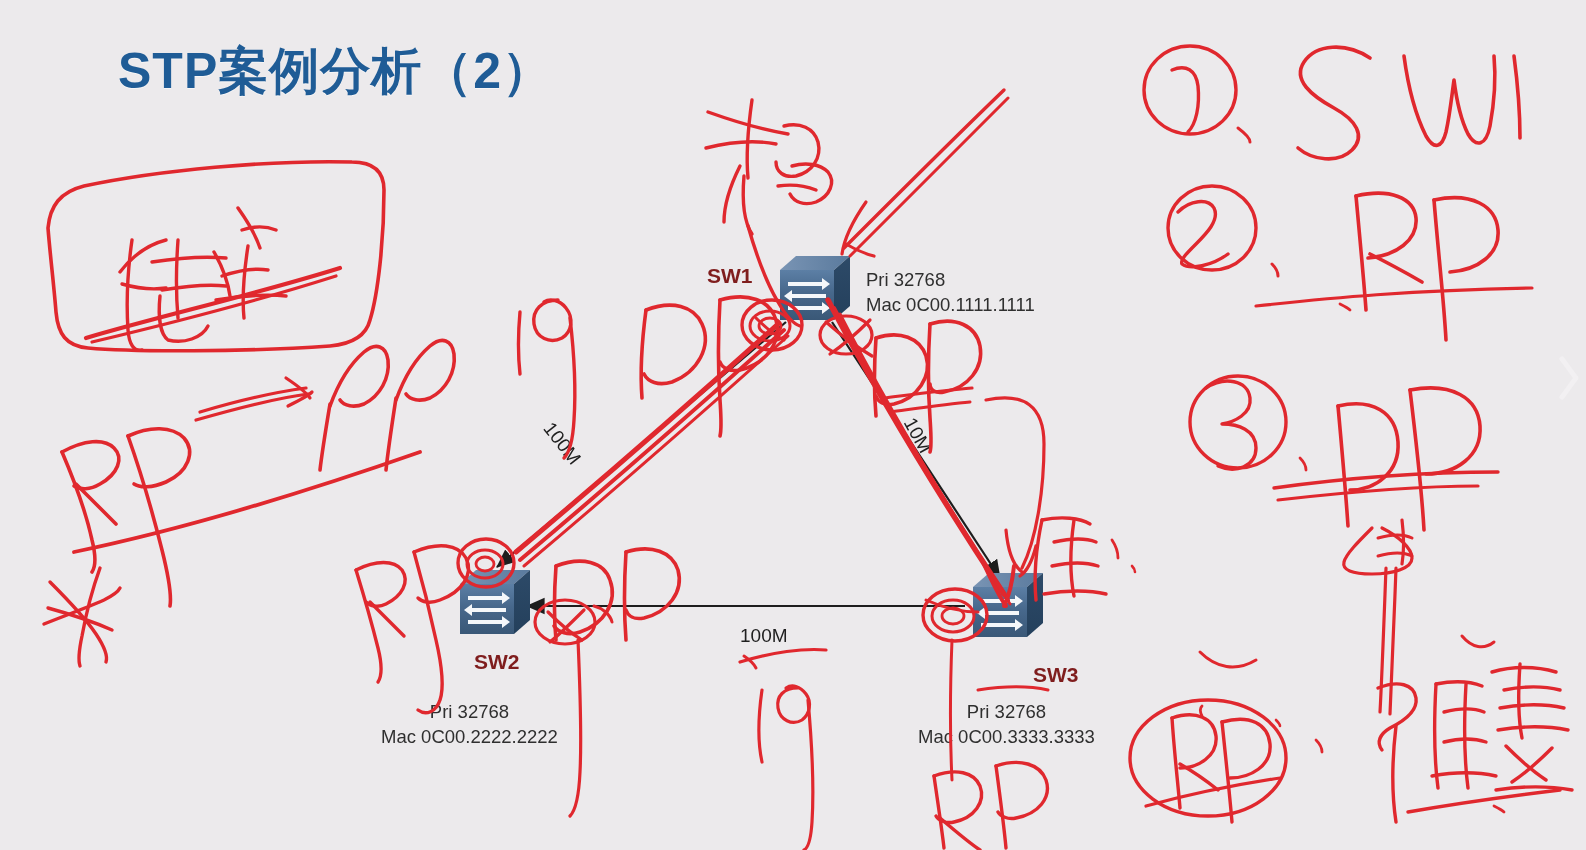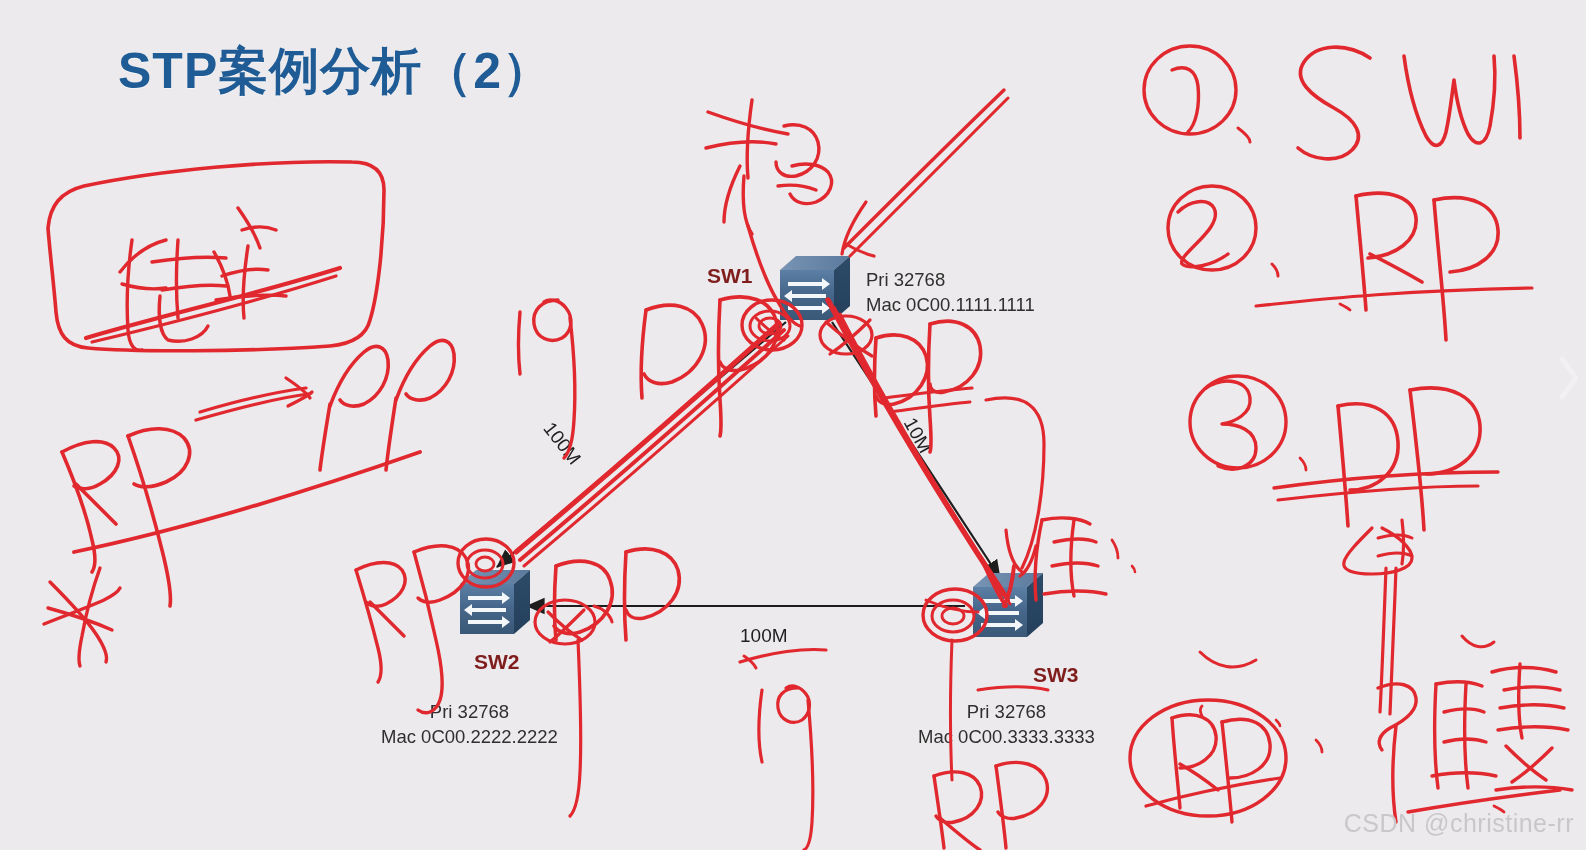--- a/index.html
+++ b/index.html
@@ -525,15 +525,14 @@
       <path d="M1408,812 C1454,804 1510,796 1560,790" stroke-width="3.4"></path>
       <path d="M1494,806 C1498,808 1502,810 1504,812" stroke-width="2.8"></path>
       <path d="M1462,636 C1472,648 1484,650 1494,642" stroke-width="3.0"></path>
     </g>
   </svg>
 
   <svg id="next-chevron" viewBox="0 0 26 46">
     <path d="M6,4 L20,23 L6,42" fill="none" stroke="#f2f0f2" stroke-width="5" stroke-linecap="round" stroke-linejoin="round"></path>
   </svg>
 
-  <div id="watermark">CSDN @christine-rr</div>
 
 </div>
 
 </body></html>

